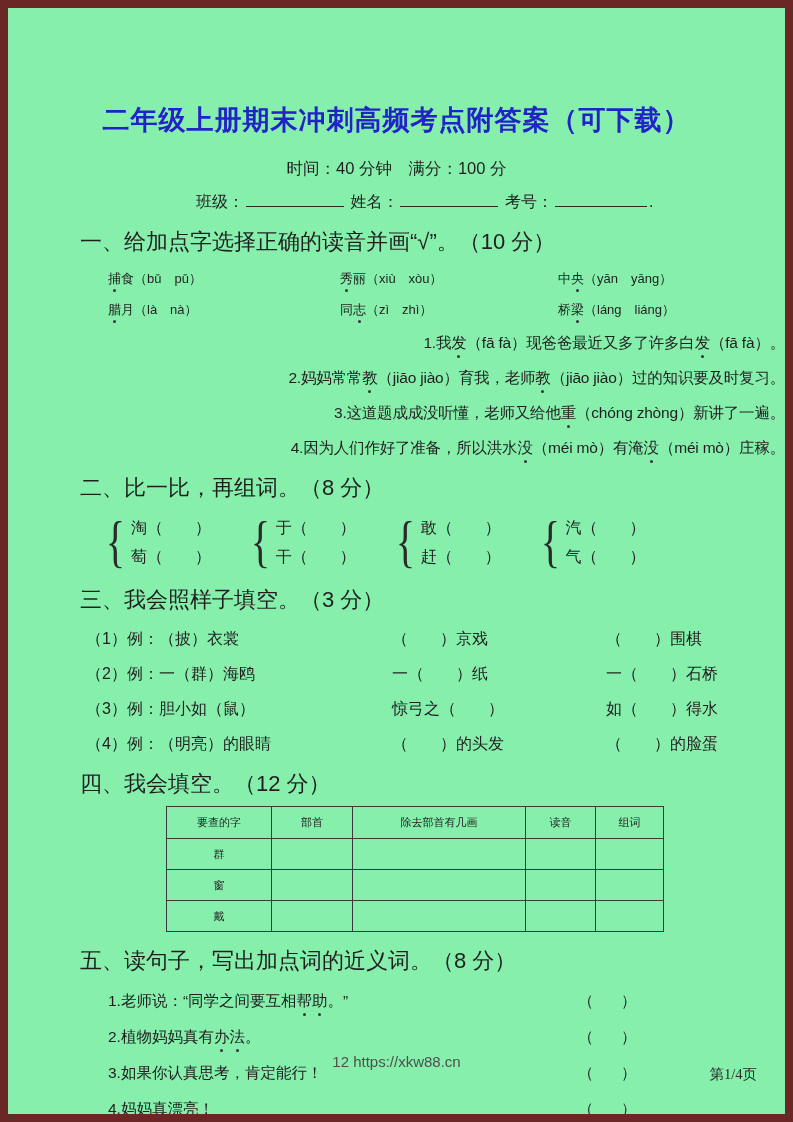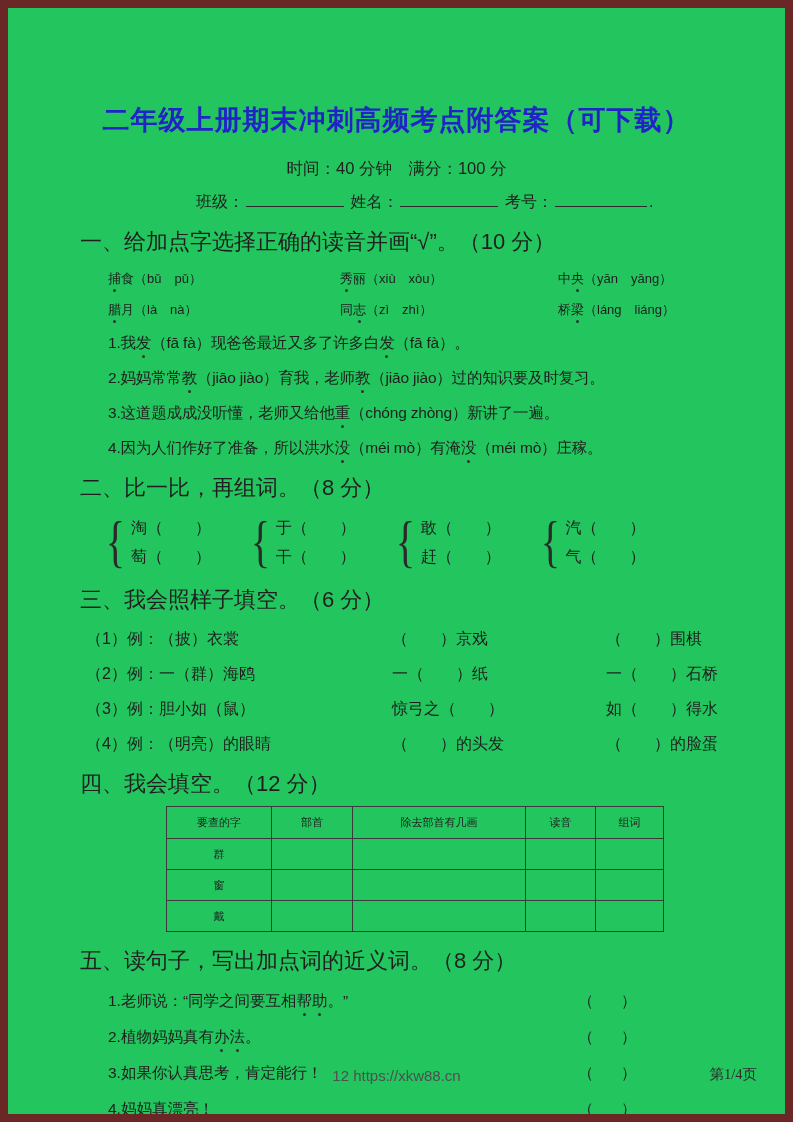--- a/index.html
+++ b/index.html
@@ -1,20 +1,20 @@
 <!DOCTYPE html>
 <html><head>
 <meta charset="utf-8">
 <style>
   html,body{margin:0;padding:0;background:#ffffff;}
   .page{
     position:relative;
     width:793px;height:1122px;
     box-sizing:border-box;
-    background:#22c55e;
+    background:#86efac;
     border:8px solid #6b2626;
     overflow:hidden;
     font-family:"Liberation Sans","DejaVu Sans",sans-serif;
     color:#1f1f1f;
   }
   .title{
     margin-top:94px;
     text-align:center;
     font-size:27px;
     font-weight:bold;
@@ -22,21 +22,21 @@
     color:#2122c8;
   }
   .meta{margin-top:20px;text-align:center;font-size:16.5px;}
   .fields{margin-top:11px;margin-left:188px;font-size:16px;}
   .blank{display:inline-block;width:98px;height:15px;border-bottom:1.5px solid #2a2a2a;margin:0 2px;}
   .blank.short{width:92px;}
   .heading{margin-top:14px;margin-left:72px;font-size:22px;}
   .wordrow{margin-top:13px;margin-left:100px;font-size:13px;display:flex;}
   .wordrow .w1{width:232px;}
   .wordrow .w2{width:218px;}
-  .sent{margin-top:14px;margin-left:100px;font-size:15.5px;white-space:nowrap;letter-spacing:-0.2px;}
+  .sent{margin-top:14px;margin-left:100px;font-size:15.5px;white-space:nowrap;letter-spacing:-0.2px;text-align:right;}
   .em{position:relative;display:inline-block;}
   .em::after{
     content:"";position:absolute;left:50%;bottom:-4px;
     width:3px;height:3px;margin-left:-1.5px;border-radius:50%;background:#333;
   }
   .bracesrow{margin-top:10px;margin-left:94px;display:flex;gap:36px;}
   .bgroup{display:flex;align-items:center;}
   .brace{
     font-size:56px;line-height:56px;font-weight:400;
     transform:scaleX(.72);color:#2a2a2a;
@@ -61,21 +61,21 @@
   .fill-table th{height:31px;}
   .fill-table td{height:30px;}
   .col-char{width:104px;}
   .col-radical{width:80px;}
   .col-strokes{width:172px;}
   .col-sound{width:69px;}
   .col-word{width:67px;}
   .five-item{position:relative;margin-top:15px;margin-left:100px;font-size:15.5px;width:620px;}
   .five-item .paren{position:absolute;left:470px;top:0;letter-spacing:6px;}
   .footer-site{
-    position:absolute;left:0;right:0;bottom:30px;
+    position:absolute;left:0;right:0;bottom:44px;
     text-align:center;font-size:15px;color:#4f4f4f;
   }
   .footer-page{
     position:absolute;right:28px;bottom:30px;
     font-size:14.5px;color:#2c2c2c;
     font-family:"Liberation Serif","DejaVu Serif",serif;
   }
 </style>
 </head>
 <body>
@@ -133,21 +133,21 @@
     </div>
     <div class="bgroup">
       <span class="brace">{</span>
       <span class="bcol">
         <span>汽（　　）</span>
         <span>气（　　）</span>
       </span>
     </div>
   </div>
 
-  <div class="heading">三、我会照样子填空。（6 分）</div>
+  <div class="heading">三、我会照样子填空。（3 分）</div>
   <div class="row3">
     <span class="c1">（1）例：（披）衣裳</span>
     <span class="c2">（　　）京戏</span>
     <span class="c3">（　　）围棋</span>
   </div>
   <div class="row3">
     <span class="c1">（2）例：一（群）海鸥</span>
     <span class="c2">一（　　）纸</span>
     <span class="c3">一（　　）石桥</span>
   </div>

